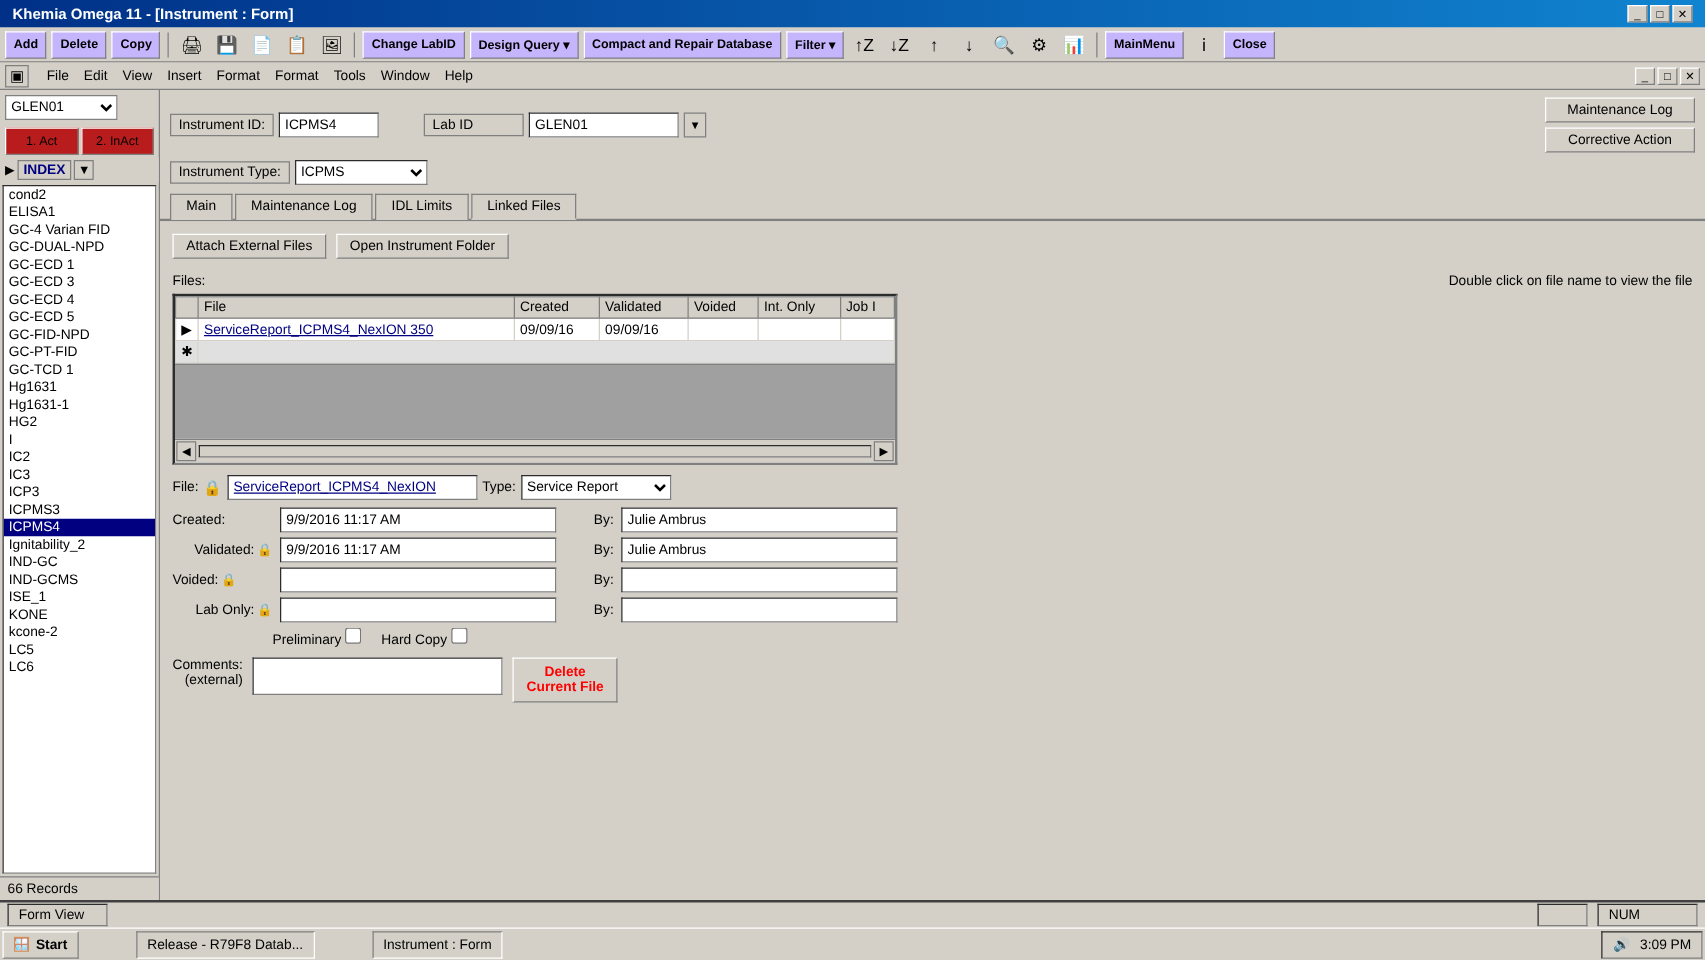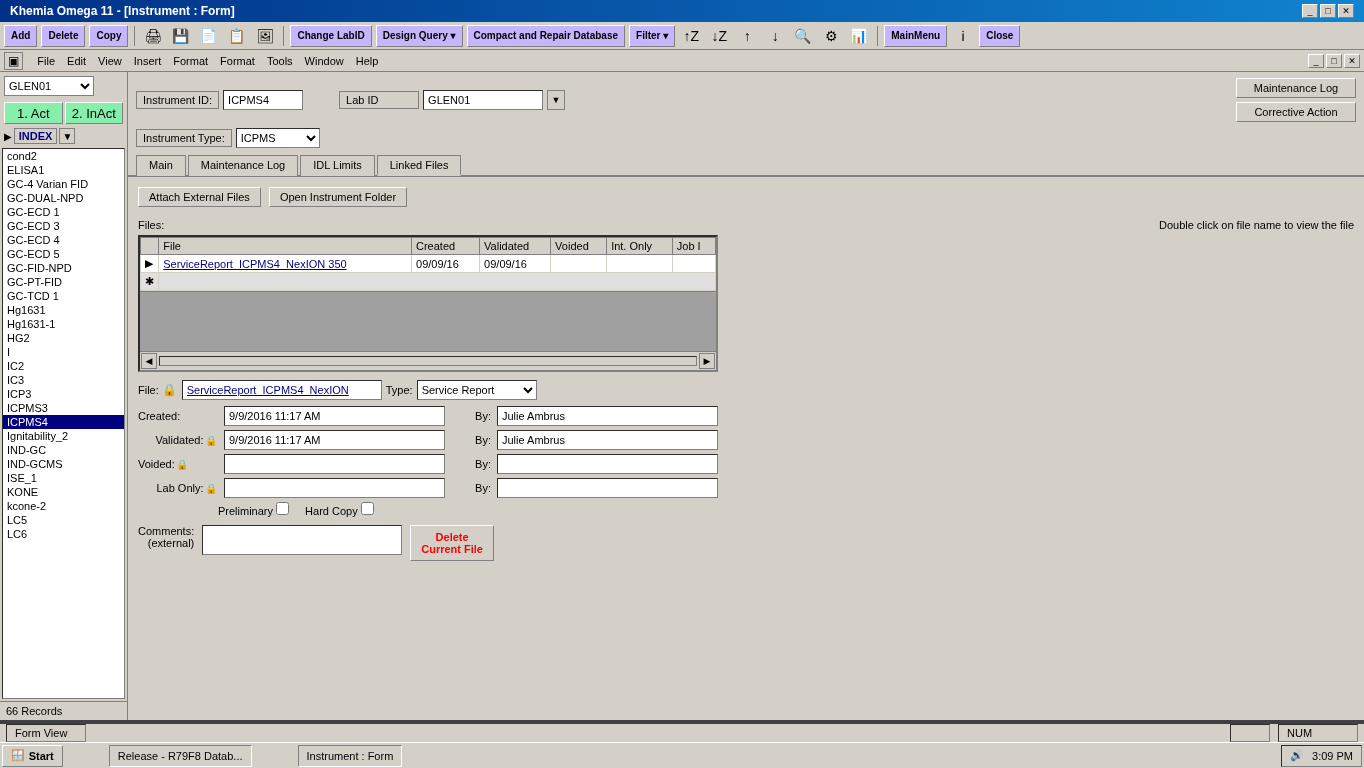--- a/index.html
+++ b/index.html
@@ -104,26 +104,26 @@
       background: white;
     }
     .act-buttons {
       display: flex;
       gap: 2px;
       padding: 2px 4px;
     }
     .act-btn {
       flex: 1;
       height: 22px;
-      background: #86efac;
+      background: #b91c1c;
       border: 1px solid #808080;
       border-top-color: #ffffff;
       border-left-color: #ffffff;
       cursor: pointer;
-      font-size: 13px;
+      font-size: 10px;
     }
     .index-bar {
       display: flex;
       align-items: center;
       padding: 2px 4px;
       background: #d4d0c8;
       gap: 2px;
     }
     .index-label {
       font-size: 11px;
@@ -413,21 +413,21 @@
       color: red;
       font-weight: bold;
       white-space: nowrap;
       height: 36px;
     }
 
     
     .status-bar {
       height: 22px;
       background: #d4d0c8;
-      border-top: 4px solid #404040;
+      border-top: 2px solid #404040;
       display: flex;
       align-items: center;
       padding: 0 6px;
       font-size: 11px;
       gap: 8px;
     }
     .status-segment {
       border: 1px inset #808080;
       padding: 1px 8px;
       min-width: 80px;
@@ -608,21 +608,21 @@
       <div style="flex:1;"></div>
       <div class="header-buttons">
         <button class="header-action-btn">Maintenance Log</button>
         <button class="header-action-btn">Corrective Action</button>
       </div>
     </div>
 
     <div style="padding: 0 8px 6px 8px; display:flex; align-items:center; gap:8px;">
       <div class="field-group">
         <div class="field-label-box">Instrument Type:</div>
-        <select class="field-select" style="width:84px;">
+        <select class="field-select" style="width:106px;">
           <option>ICPMS</option>
         </select>
       </div>
     </div>
 
     <div class="tabs-container">
       <div class="tab">Main</div>
       <div class="tab">Maintenance Log</div>
       <div class="tab">IDL Limits</div>
       <div class="tab active">Linked Files</div>

